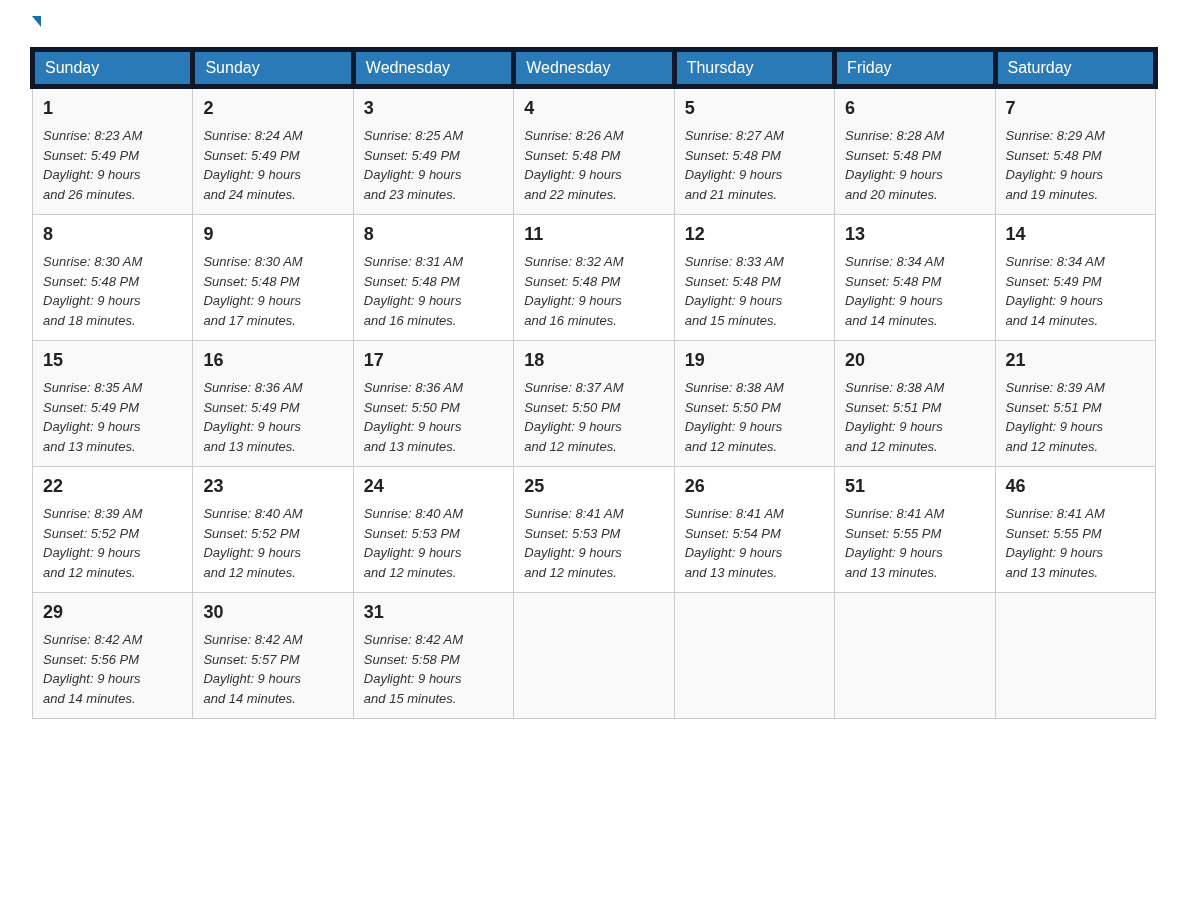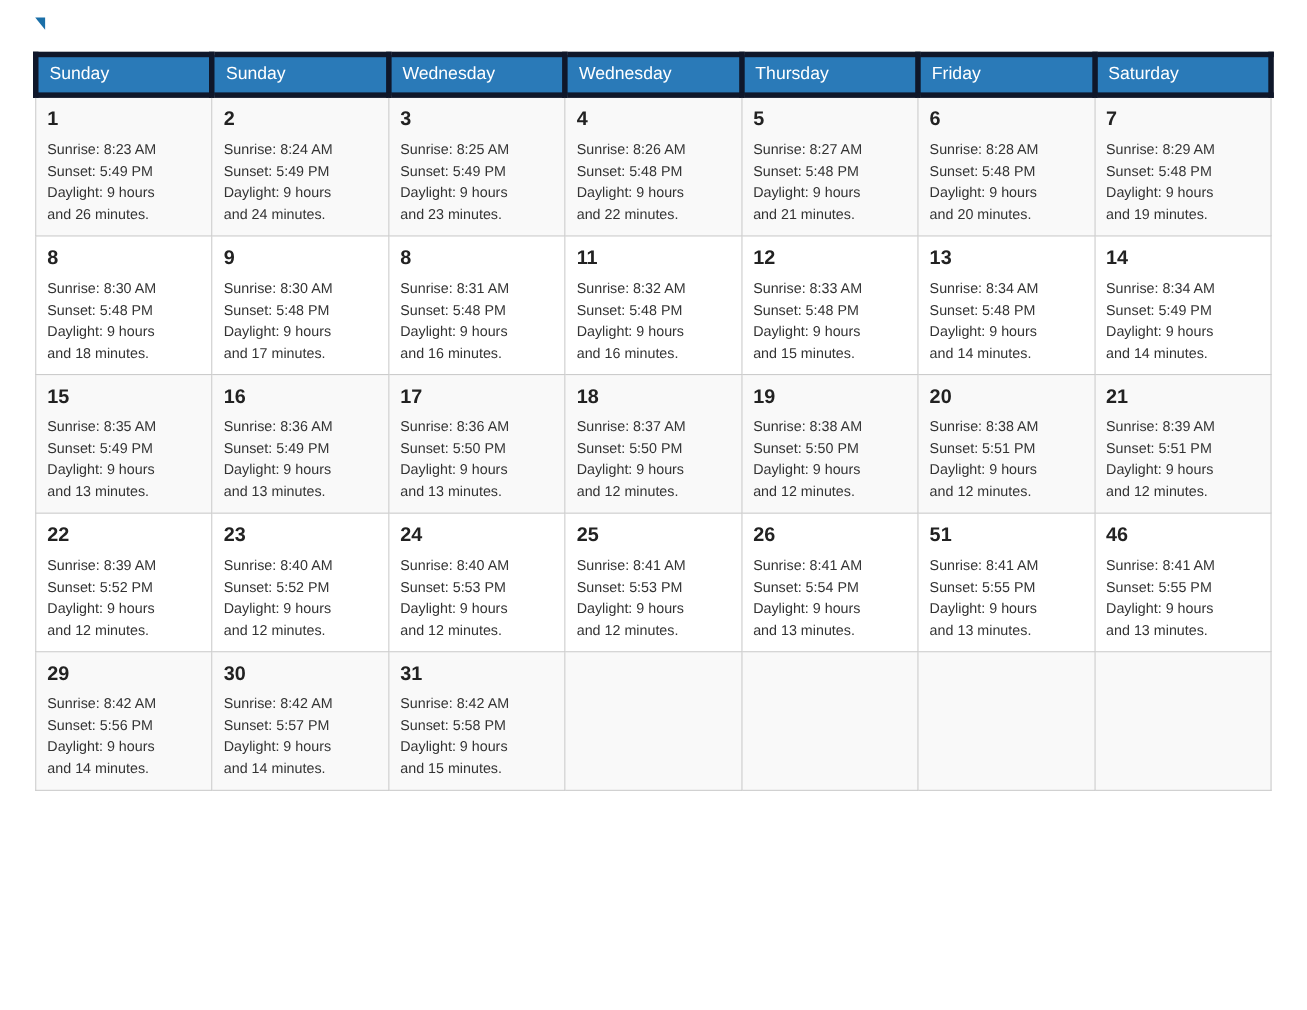--- a/index.html
+++ b/index.html
@@ -60,20 +60,21 @@
     .day-number {
       font-size: 18px;
       font-weight: bold;
       color: #222;
       display: block;
       margin-bottom: 4px;
     }
     .day-info {
       color: #333;
       font-size: 13px;
+      font-style: italic;
     }
     .empty-cell {
       background: #fff;
     }
     tr:nth-child(odd) td {
       background-color: #f9f9f9;
     }
     tr:nth-child(even) td {
       background-color: #fff;
     }

